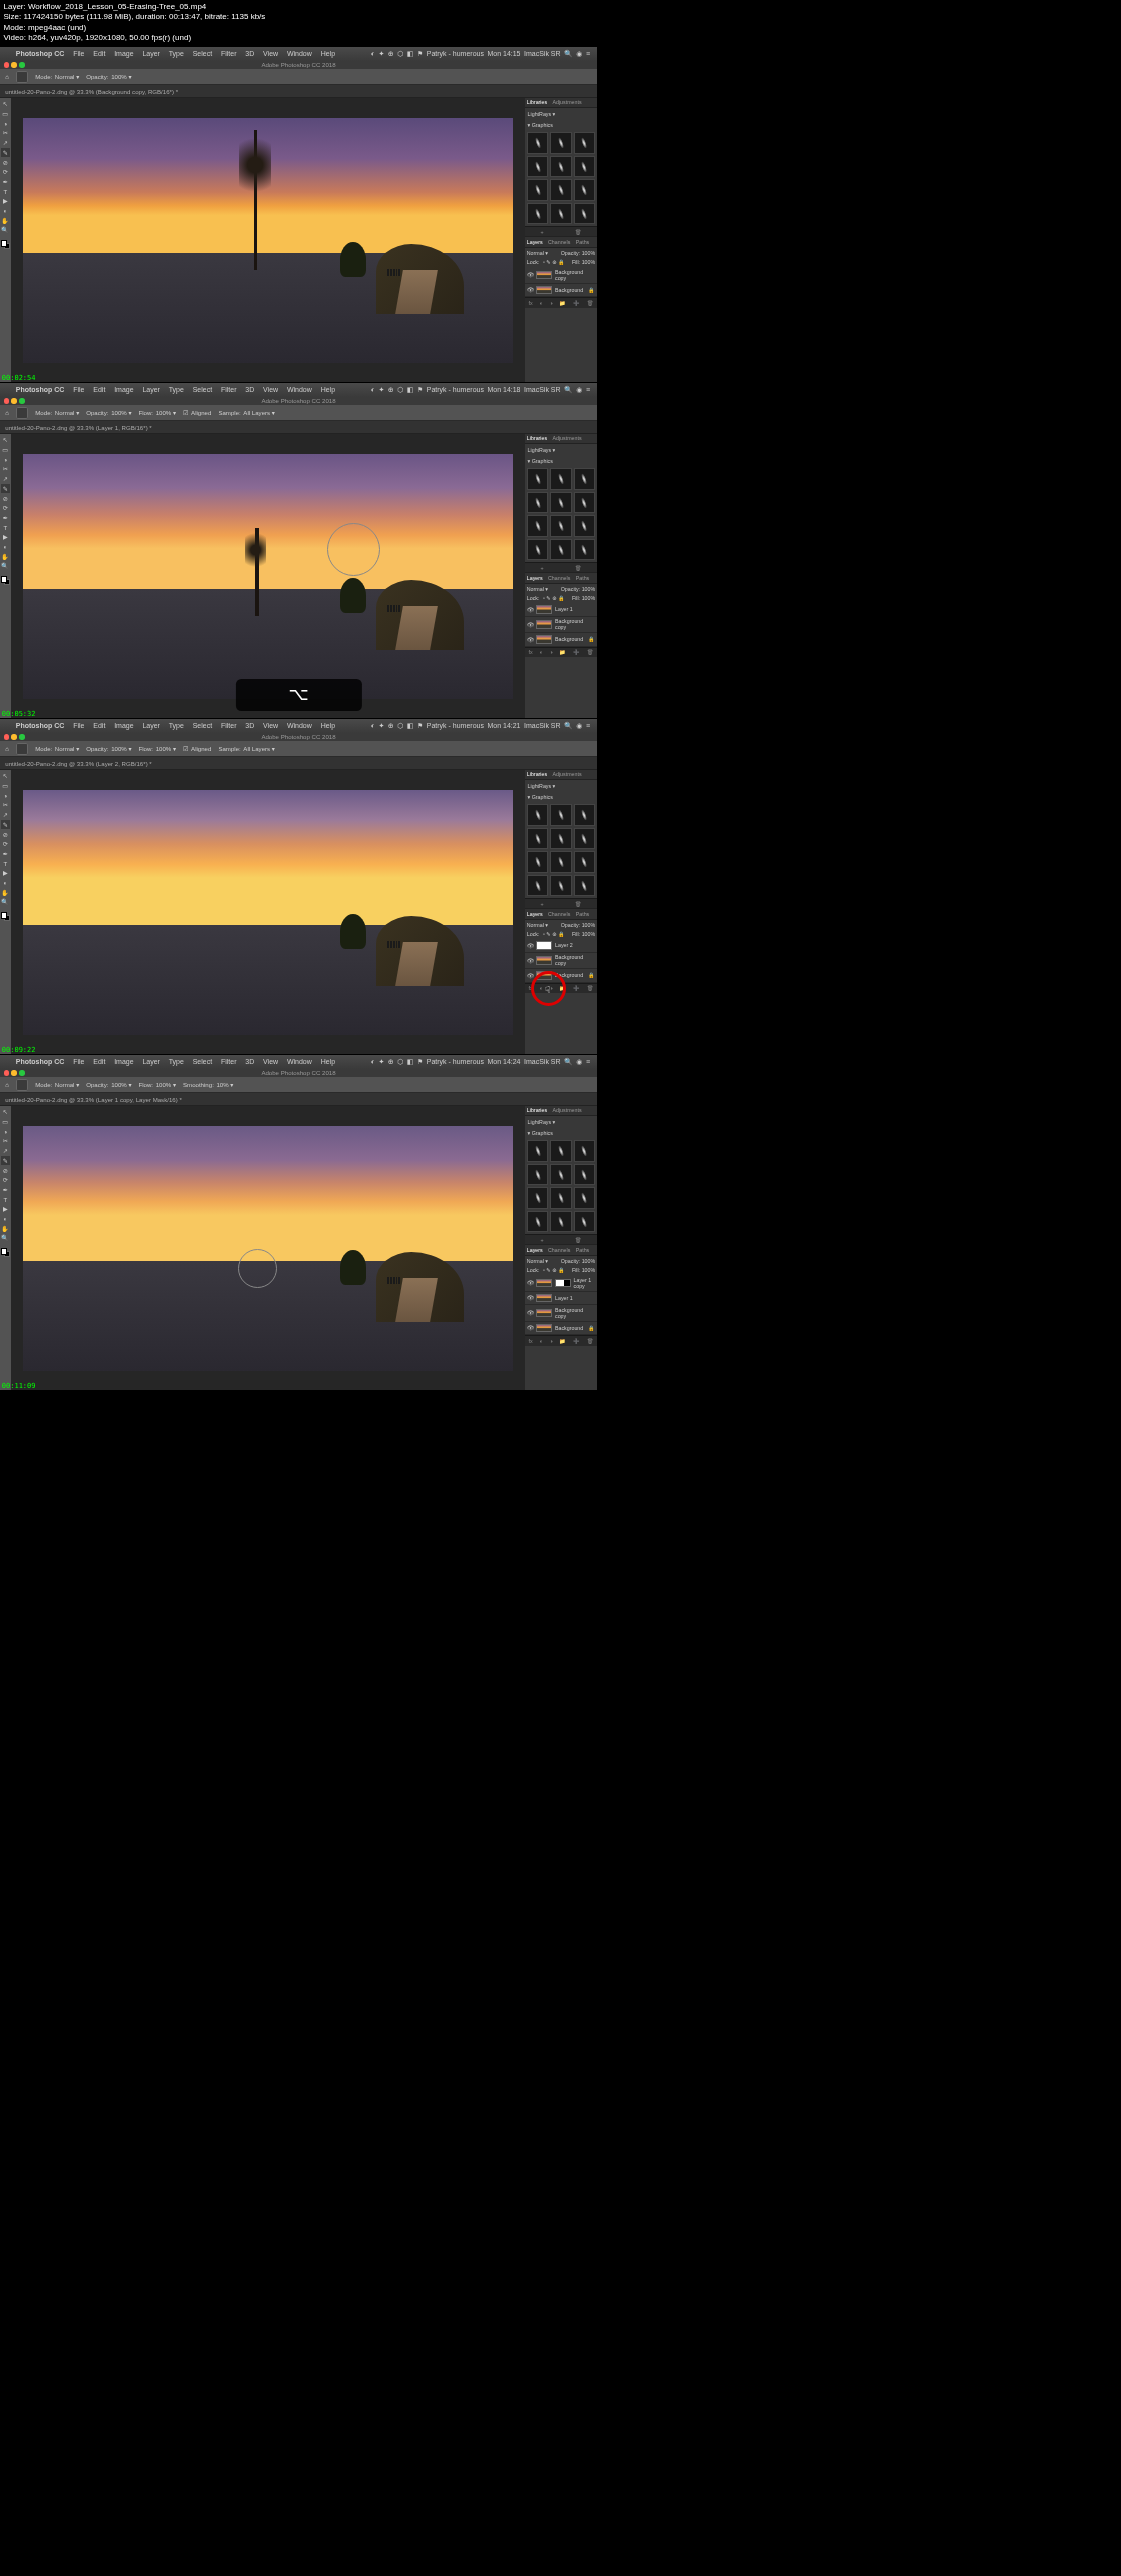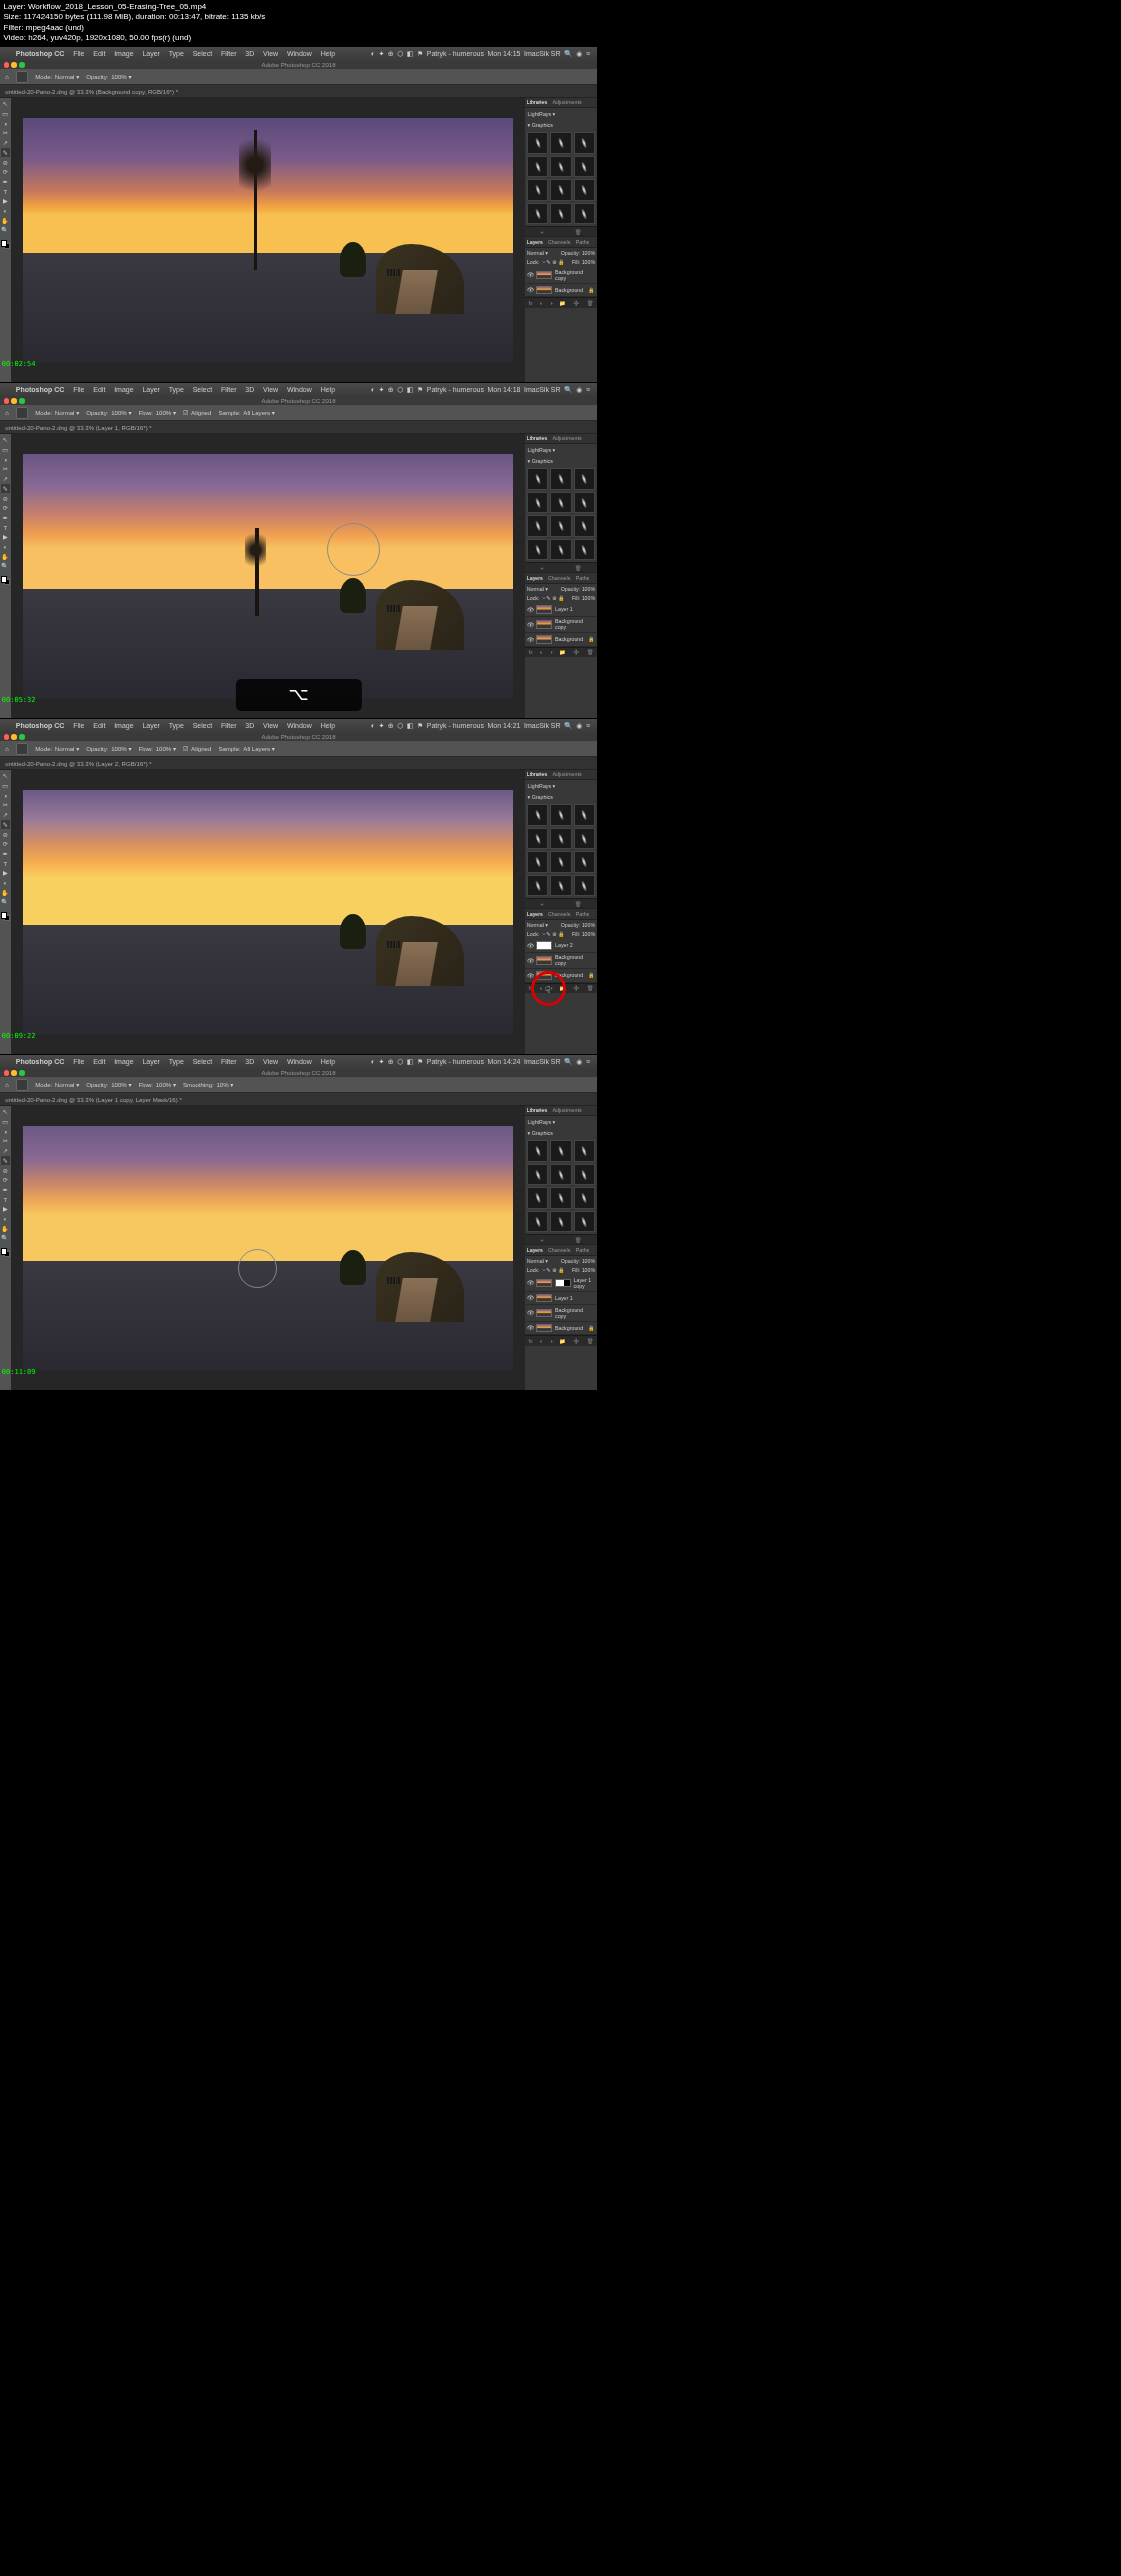--- a/index.html
+++ b/index.html
@@ -56,37 +56,37 @@
 .layer-row .eye{width:7px;font-size:6.1px}
 .layer-row .thumb{width:16px;height:8.8px;border:0.9px solid #666}
 .layer-row .thumb.city-thumb{background:linear-gradient(#8a5a8a 0%,#f0a040 40%,#3a3830 60%)}
 .layer-row .thumb.white{background:#fff}
 .layer-row .thumb.mask-thumb{background:#fff;position:relative}
 .layer-row .thumb.mask-thumb::after{content:"";position:absolute;right:0;top:0;width:40%;height:100%;background:#000}
 .layer-row .name{flex:1;color:#ccc}
 .layer-row .lock{font-size:5.3px;color:#888}
 .layer-opts{padding:1.8px;font-size:5.3px;display:flex;gap:3.5px;align-items:center}
 .statusbar{height:10.5px;background:#262626;display:flex;align-items:center;padding:0 5.3px;font-size:5.3px;color:#888}
-.timestamp{position:absolute;bottom:14px;left:1.8px;font-size:7px;color:#0f0;font-family:monospace;z-index:10}
+.timestamp{position:absolute;bottom:0;left:1.8px;font-size:7px;color:#0f0;font-family:monospace;z-index:10}
 .key-overlay{position:absolute;bottom:7px;left:50%;transform:translateX(-50%);background:rgba(0,0,0,0.8);padding:5.3px 53px;border-radius:5.3px;color:#fff;font-size:17.5px}
 .red-circle{position:absolute;width:35px;height:35px;border:3.5px solid #d00;border-radius:50%;z-index:20}
 .cursor-icon{position:absolute;width:10.5px;height:10.5px;z-index:21;color:#fff;font-size:8.8px}
 .sky1{background:linear-gradient(180deg,#5a4a7a 0%,#7a5a8a 30%,#c87a5a 55%,#f0a040 65%,#f8c050 72%)}
 .sky2{background:linear-gradient(180deg,#6a5585 0%,#8a6a95 25%,#c8806a 45%,#f0a050 60%,#f8c060 70%)}
 .sky3{background:linear-gradient(180deg,#6a5a88 0%,#9a7a9a 22%,#d89060 40%,#f8b050 55%,#f8d060 65%)}
 .sky4{background:linear-gradient(180deg,#6a5a85 0%,#8a6a92 25%,#c8856a 42%,#f0a855 56%,#f8c860 66%)}
 .panel-icons{height:10.5px;background:#2a2a2a;display:flex;justify-content:space-around;align-items:center;font-size:5.3px;color:#888;border-top:0.9px solid #1a1a1a}
 </style>
 </head>
 <body>
 
 <div class="file-info">
   <div>Layer: Workflow_2018_Lesson_05-Erasing-Tree_05.mp4</div>
   <div>Size: 117424150 bytes (111.98 MiB), duration: 00:13:47, bitrate: 1135 kb/s</div>
-  <div>Filter: mpeg4aac (und)</div>
+  <div>Mode: mpeg4aac (und)</div>
   <div>Video: h264, yuv420p, 1920x1080, 50.00 fps(r) (und)</div>
 </div>
 
 <div id="shots-container">
     <div class="screenshot">
       <div class="macbar">
         <span class="apple"></span>
     <span class="app-name">Photoshop CC</span>
     <span>File</span>
         <span>Edit</span>

